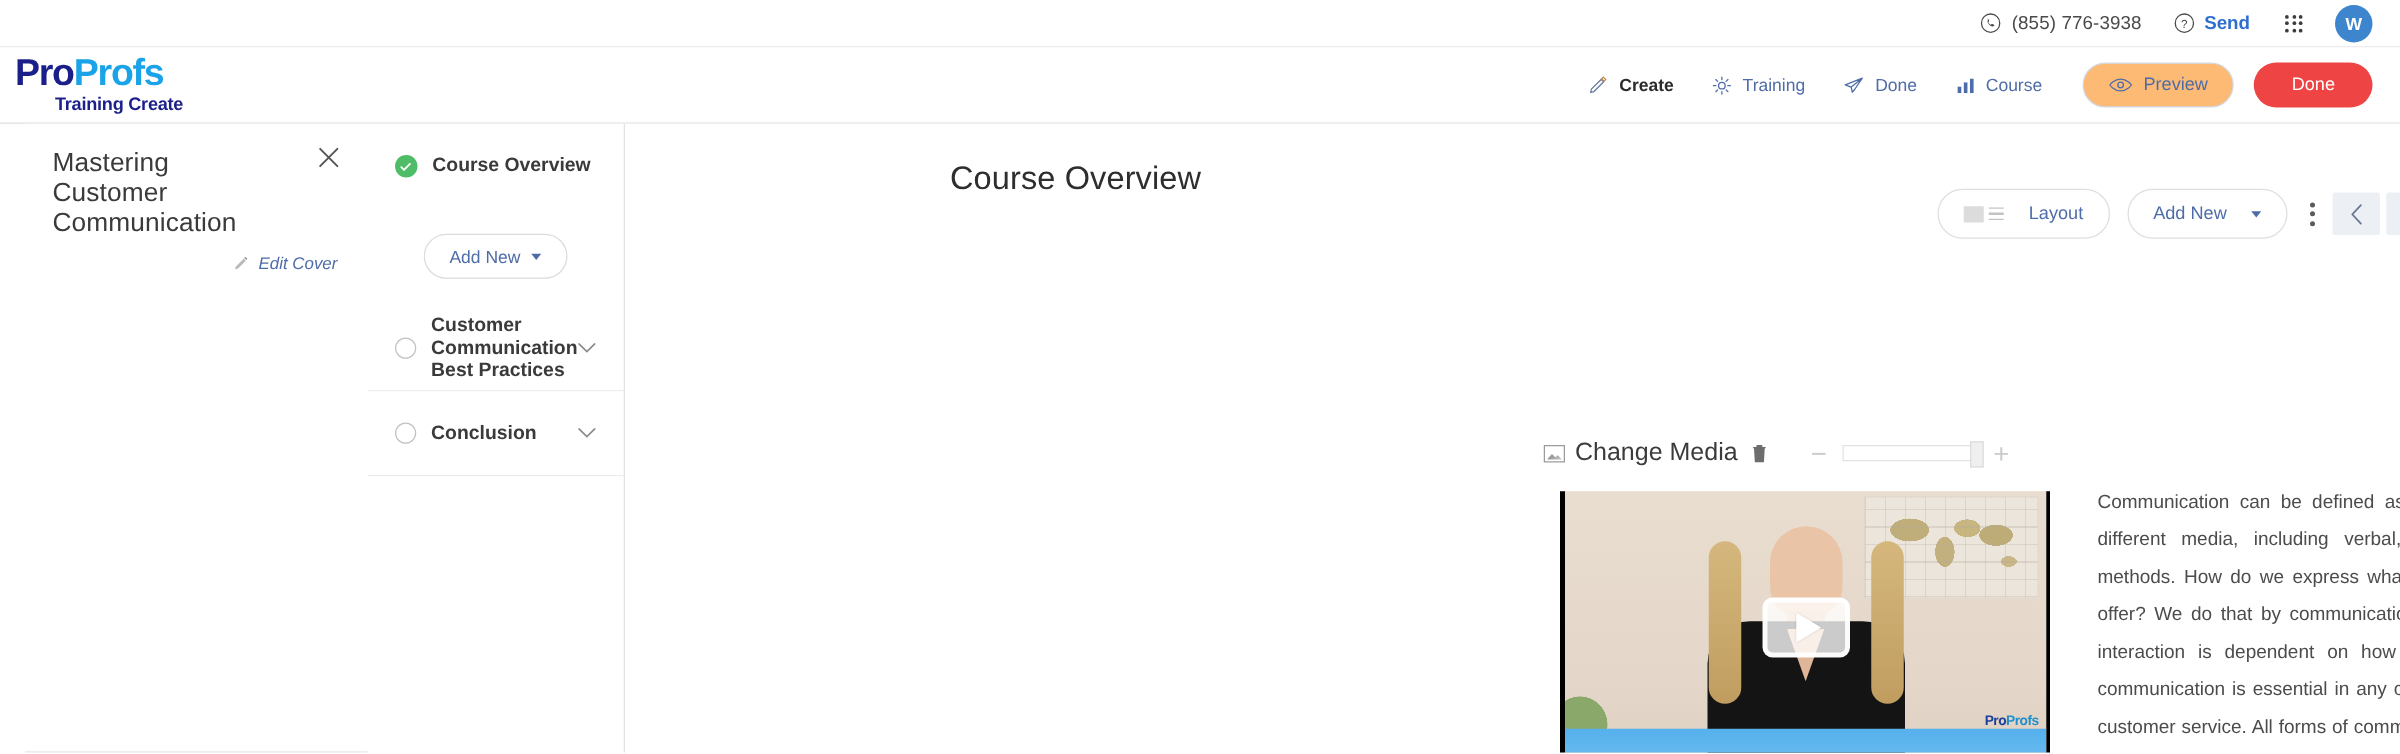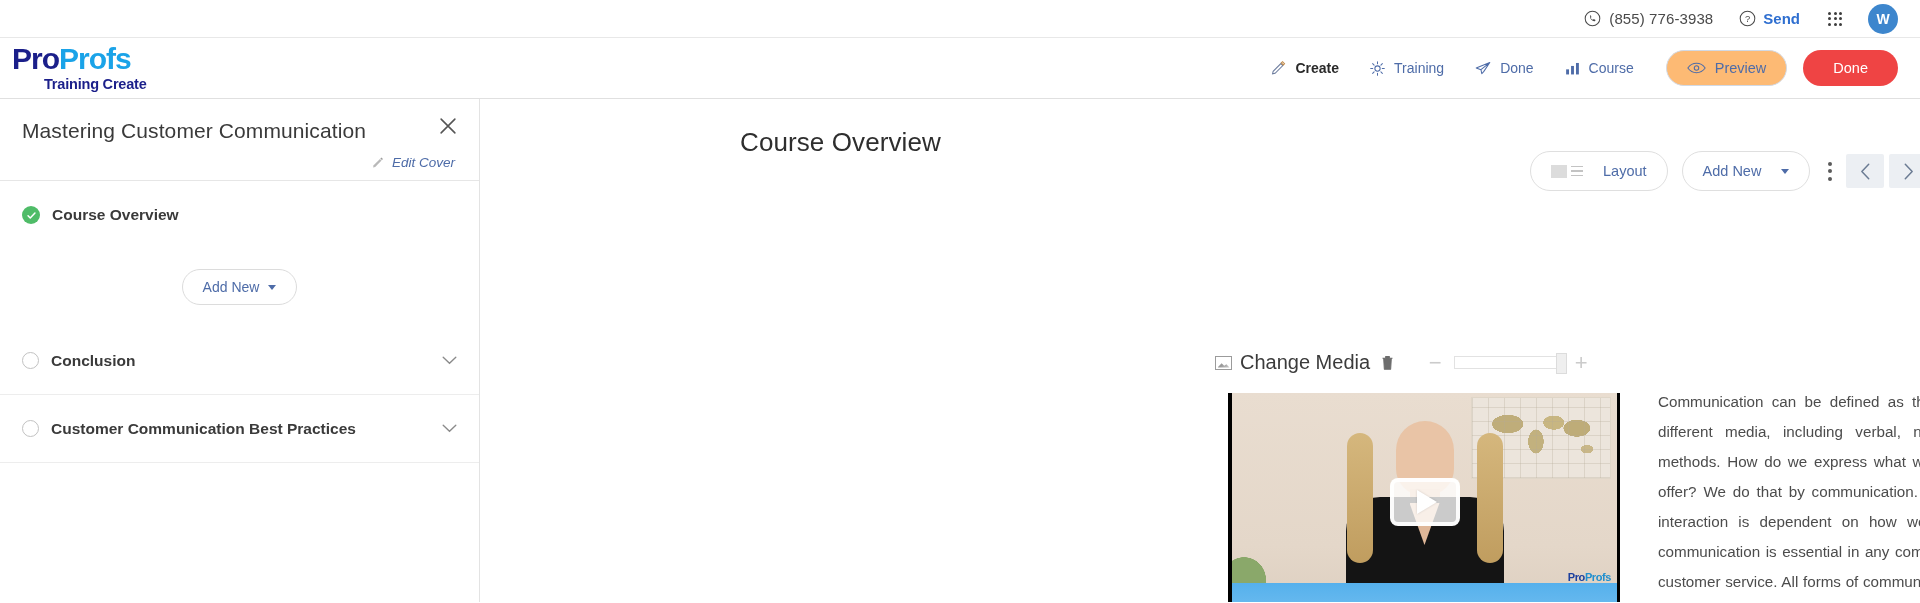--- a/index.html
+++ b/index.html
@@ -109,21 +109,21 @@
 
   
   .body-wrap { display: flex; height: 503px; width: 100%; }
 
   
   .sidebar {
     width: 480px;
     flex: 0 0 480px;
     background: #fff;
     border-right: 1px solid #e3e3e3;
-    display: flex; flex-direction: column;
+    display: flex;  margin-left: 20px;
   }
   .course-head {
     position: relative;
     padding: 20px 22px 10px 22px;
     border-bottom: 1px solid #e6e6e6;
   }
   .course-title {
     font-size: 21px; color: #3a3a3a; font-weight: normal;
     padding-right: 40px;
     letter-spacing: .1px;
@@ -509,29 +509,29 @@
 
       <div class="addnew-wrap">
         <button class="btn-addnew">
           <span>Add New</span>
           <span class="caret-down"></span>
         </button>
       </div>
 
       <div class="nav-row">
         <span class="bullet-empty"></span>
-        <span class="nav-label">Conclusion</span>
+        <span class="nav-label">Customer Communication Best Practices</span>
         <svg class="chev" width="15" height="9" viewBox="0 0 16 10">
           <path d="M1 1.3L8 8l7-6.7" fill="none" stroke="#8a8a8a" stroke-width="1.5" stroke-linecap="round"></path>
         </svg>
       </div>
 
       <div class="nav-row">
         <span class="bullet-empty"></span>
-        <span class="nav-label">Customer Communication Best Practices</span>
+        <span class="nav-label">Conclusion</span>
         <svg class="chev" width="15" height="9" viewBox="0 0 16 10">
           <path d="M1 1.3L8 8l7-6.7" fill="none" stroke="#8a8a8a" stroke-width="1.5" stroke-linecap="round"></path>
         </svg>
       </div>
     </div>
   </div>
 
   <div class="content">
     <div class="content-inner">
       <div class="page-heading">Course Overview</div>

